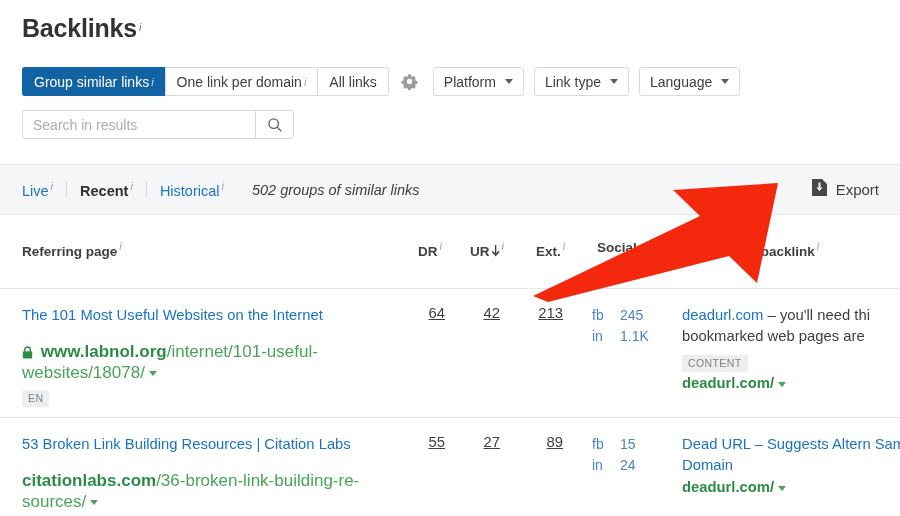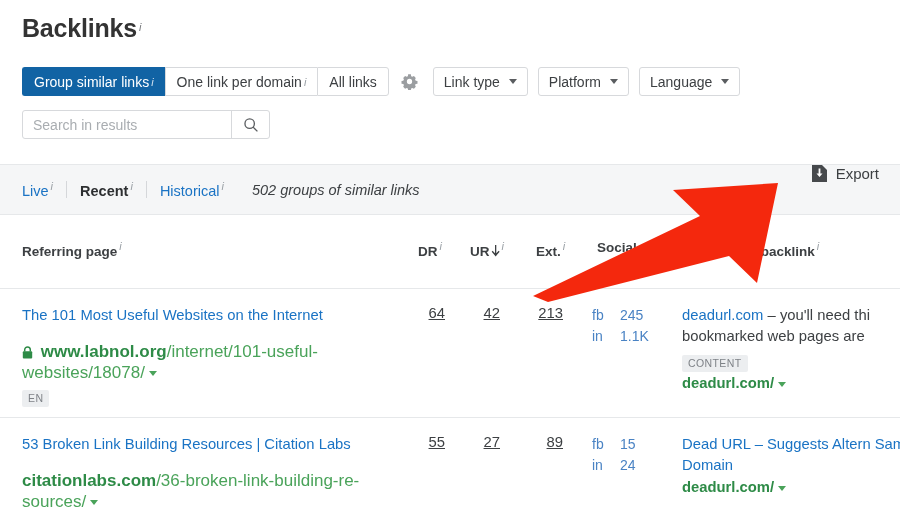--- a/index.html
+++ b/index.html
@@ -68,21 +68,21 @@
   .caret {
     width: 0; height: 0;
     border-left: 4.5px solid transparent;
     border-right: 4.5px solid transparent;
     border-top: 5px solid #5a5d60;
   }
 
   
   .search-wrap {
     position: absolute; left: 22px; top: 110px;
-    display: flex; width: 248px; height: 29px;
+    display: flex; width: 272px; height: 29px;
     border: 1px solid #d7d9dc; border-radius: 3px; background: #fff;
   }
   .search-input {
     flex: 1; border: none; outline: none; background: transparent;
     font-size: 14px; color: #3d4043; padding: 0 10px;
     font-family: "Liberation Sans", sans-serif;
   }
   .search-input::placeholder { color: #a9adb1; }
   .search-btn {
     width: 38px; border-left: 1px solid #d7d9dc;
@@ -104,21 +104,21 @@
   }
   .band-link.active { color: #2d2f31; font-weight: bold; cursor: default; }
   .band-sep {
     width: 1px; height: 17px; background: #d5d7da; margin: 0 13px;
   }
   .band-count {
     margin-left: 28px; font-size: 14.5px; color: #3d4043; white-space: nowrap; font-style: italic;
   }
   .export-btn {
     position: absolute; right: 21px; top: 0; height: 100%;
-    display: flex; align-items: flex-start; gap: 9px; cursor: pointer;
+    display: flex; align-items: center; gap: 9px; cursor: pointer;
   }
   .export-label { font-size: 15px; color: #3d4043; }
 
   
   .tbl { position: absolute; left: 0; top: 215px; width: 900px; }
   .thead {
     position: relative; height: 74px; border-bottom: 1px solid #e6e8ea;
   }
   .th {
     position: absolute; top: 25px;
@@ -216,25 +216,25 @@
     </div>
 
     <div class="gear-btn">
       <svg width="17" height="17" viewBox="0 0 20 20" aria-hidden="true">
         <path fill="#9b9ea1" d="M11.6 1.6h-3.2l-.35 2.1a6.3 6.3 0 0 0-1.3.76L4.78 3.6 2.6 5.78l.86 1.97a6.3 6.3 0 0 0-.76 1.3L.6 9.4v3.2l2.1.35c.2.46.45.9.76 1.3l-.86 1.97 2.18 2.18 1.97-.86c.4.3.84.56 1.3.76l.35 2.1h3.2l.35-2.1c.46-.2.9-.45 1.3-.76l1.97.86 2.18-2.18-.86-1.97c.3-.4.56-.84.76-1.3l2.1-.35V9.4l-2.1-.35a6.3 6.3 0 0 0-.76-1.3l.86-1.97L15.22 3.6l-1.97.86a6.3 6.3 0 0 0-1.3-.76zM10 13.1a3.1 3.1 0 1 1 0-6.2 3.1 3.1 0 0 1 0 6.2z"></path>
       </svg>
     </div>
 
     <div class="dropdowns">
       <div class="dd">
+        <span>Platform</span>
+        <span class="caret"></span>
+      </div>
+      <div class="dd">
         <span>Link type</span>
-        <span class="caret"></span>
-      </div>
-      <div class="dd">
-        <span>Platform</span>
         <span class="caret"></span>
       </div>
       <div class="dd">
         <span>Language</span>
         <span class="caret"></span>
       </div>
     </div>
   </div>
 
   <div class="search-wrap">

